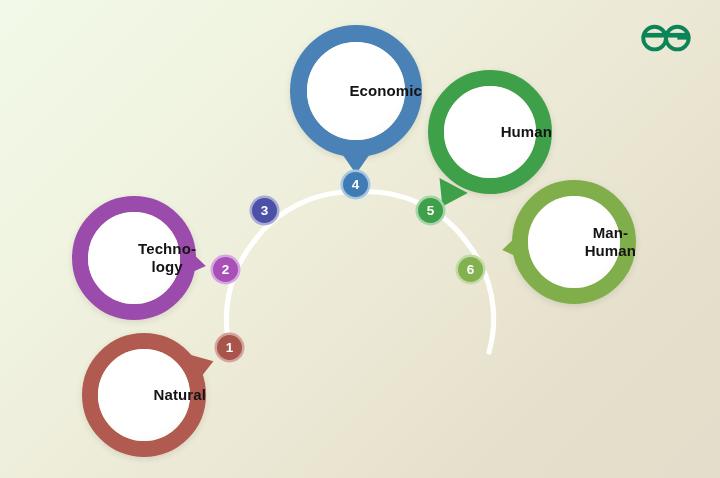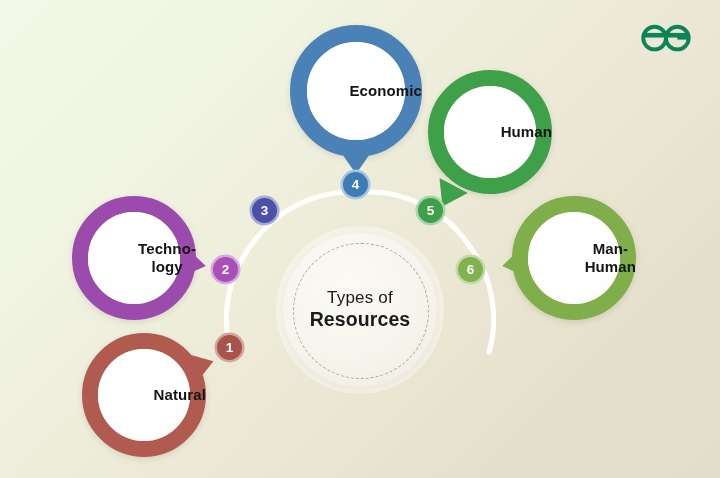--- a/index.html
+++ b/index.html
@@ -110,37 +110,30 @@
 
   <div class="bubble" style="left:428px;top:70px;width:124px;height:124px;">
     <div class="ring" style="border:16px solid #3ea049;border-radius:50%;"></div>
     <div class="tail" style="left:4px;bottom:-14px;border-left:16px solid transparent;border-right:16px solid transparent;border-top:24px solid #3ea049;transform:rotate(28deg);"></div>
     <div class="core" style="left:16px;top:16px;right:16px;bottom:16px;"></div>
     <div class="lbl">
       <div>Human</div>
     </div>
   </div>
 
-  <div class="bubble" style="left:512px;top:196px;width:124px;height:124px;">
+  <div class="bubble" style="left:512px;top:180px;width:124px;height:124px;">
     <div class="ring" style="border:16px solid #7fae4a;border-radius:50%;"></div>
     <div class="tail" style="left:-10px;top:52px;border-top:16px solid transparent;border-bottom:16px solid transparent;border-right:24px solid #7fae4a;transform:rotate(-10deg);"></div>
     <div class="core" style="left:16px;top:16px;right:16px;bottom:16px;"></div>
     <div class="lbl">
       <div>Man-</div>
       <div>Human</div>
     </div>
   </div>
 
-  <div class="hub">
-    <div class="hub-dash"></div>
-    <div class="hub-text">
-      <div class="hub-l1">Types of</div>
-      <div class="hub-l2">Resources</div>
-    </div>
-  </div>
 
   <div class="badge" style="left:217px;top:335px;background:#a8544a;box-shadow:0 0 0 2.5px #d3a49d;">
     <span>1</span>
   </div>
 
   <div class="badge" style="left:213px;top:257px;background:#a84fb8;box-shadow:0 0 0 2.5px #d5a7de;">
     <span>2</span>
   </div>
 
   <div class="badge" style="left:252px;top:198px;background:#4b51a6;box-shadow:0 0 0 2.5px #a9abd4;">

